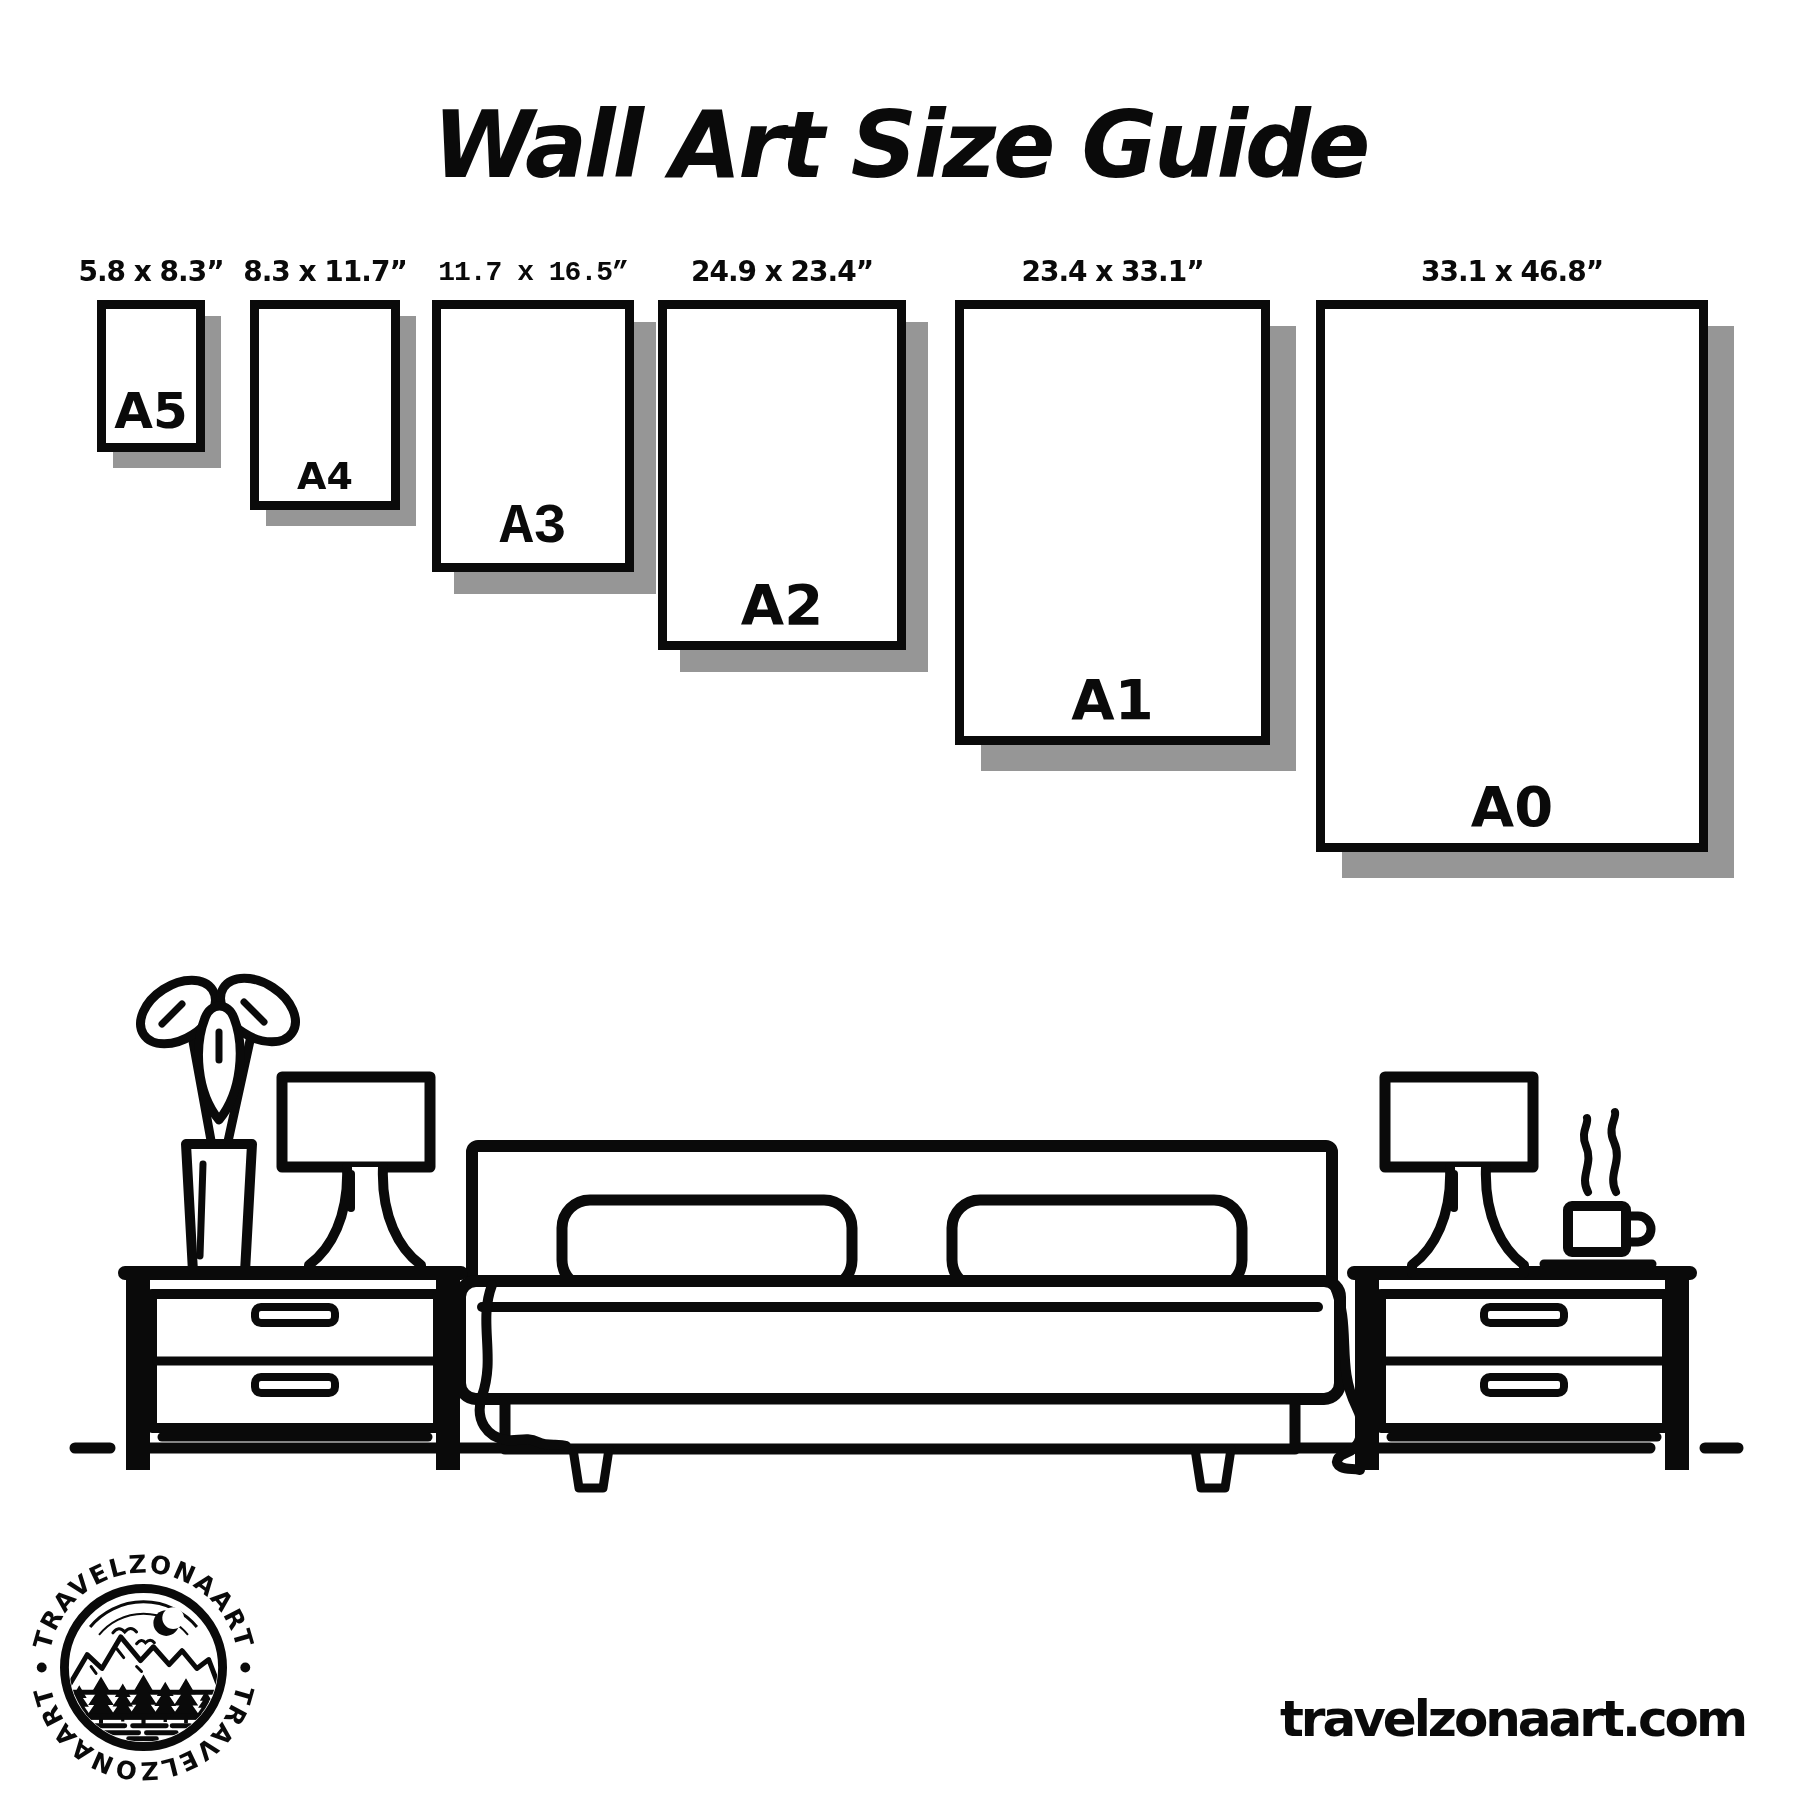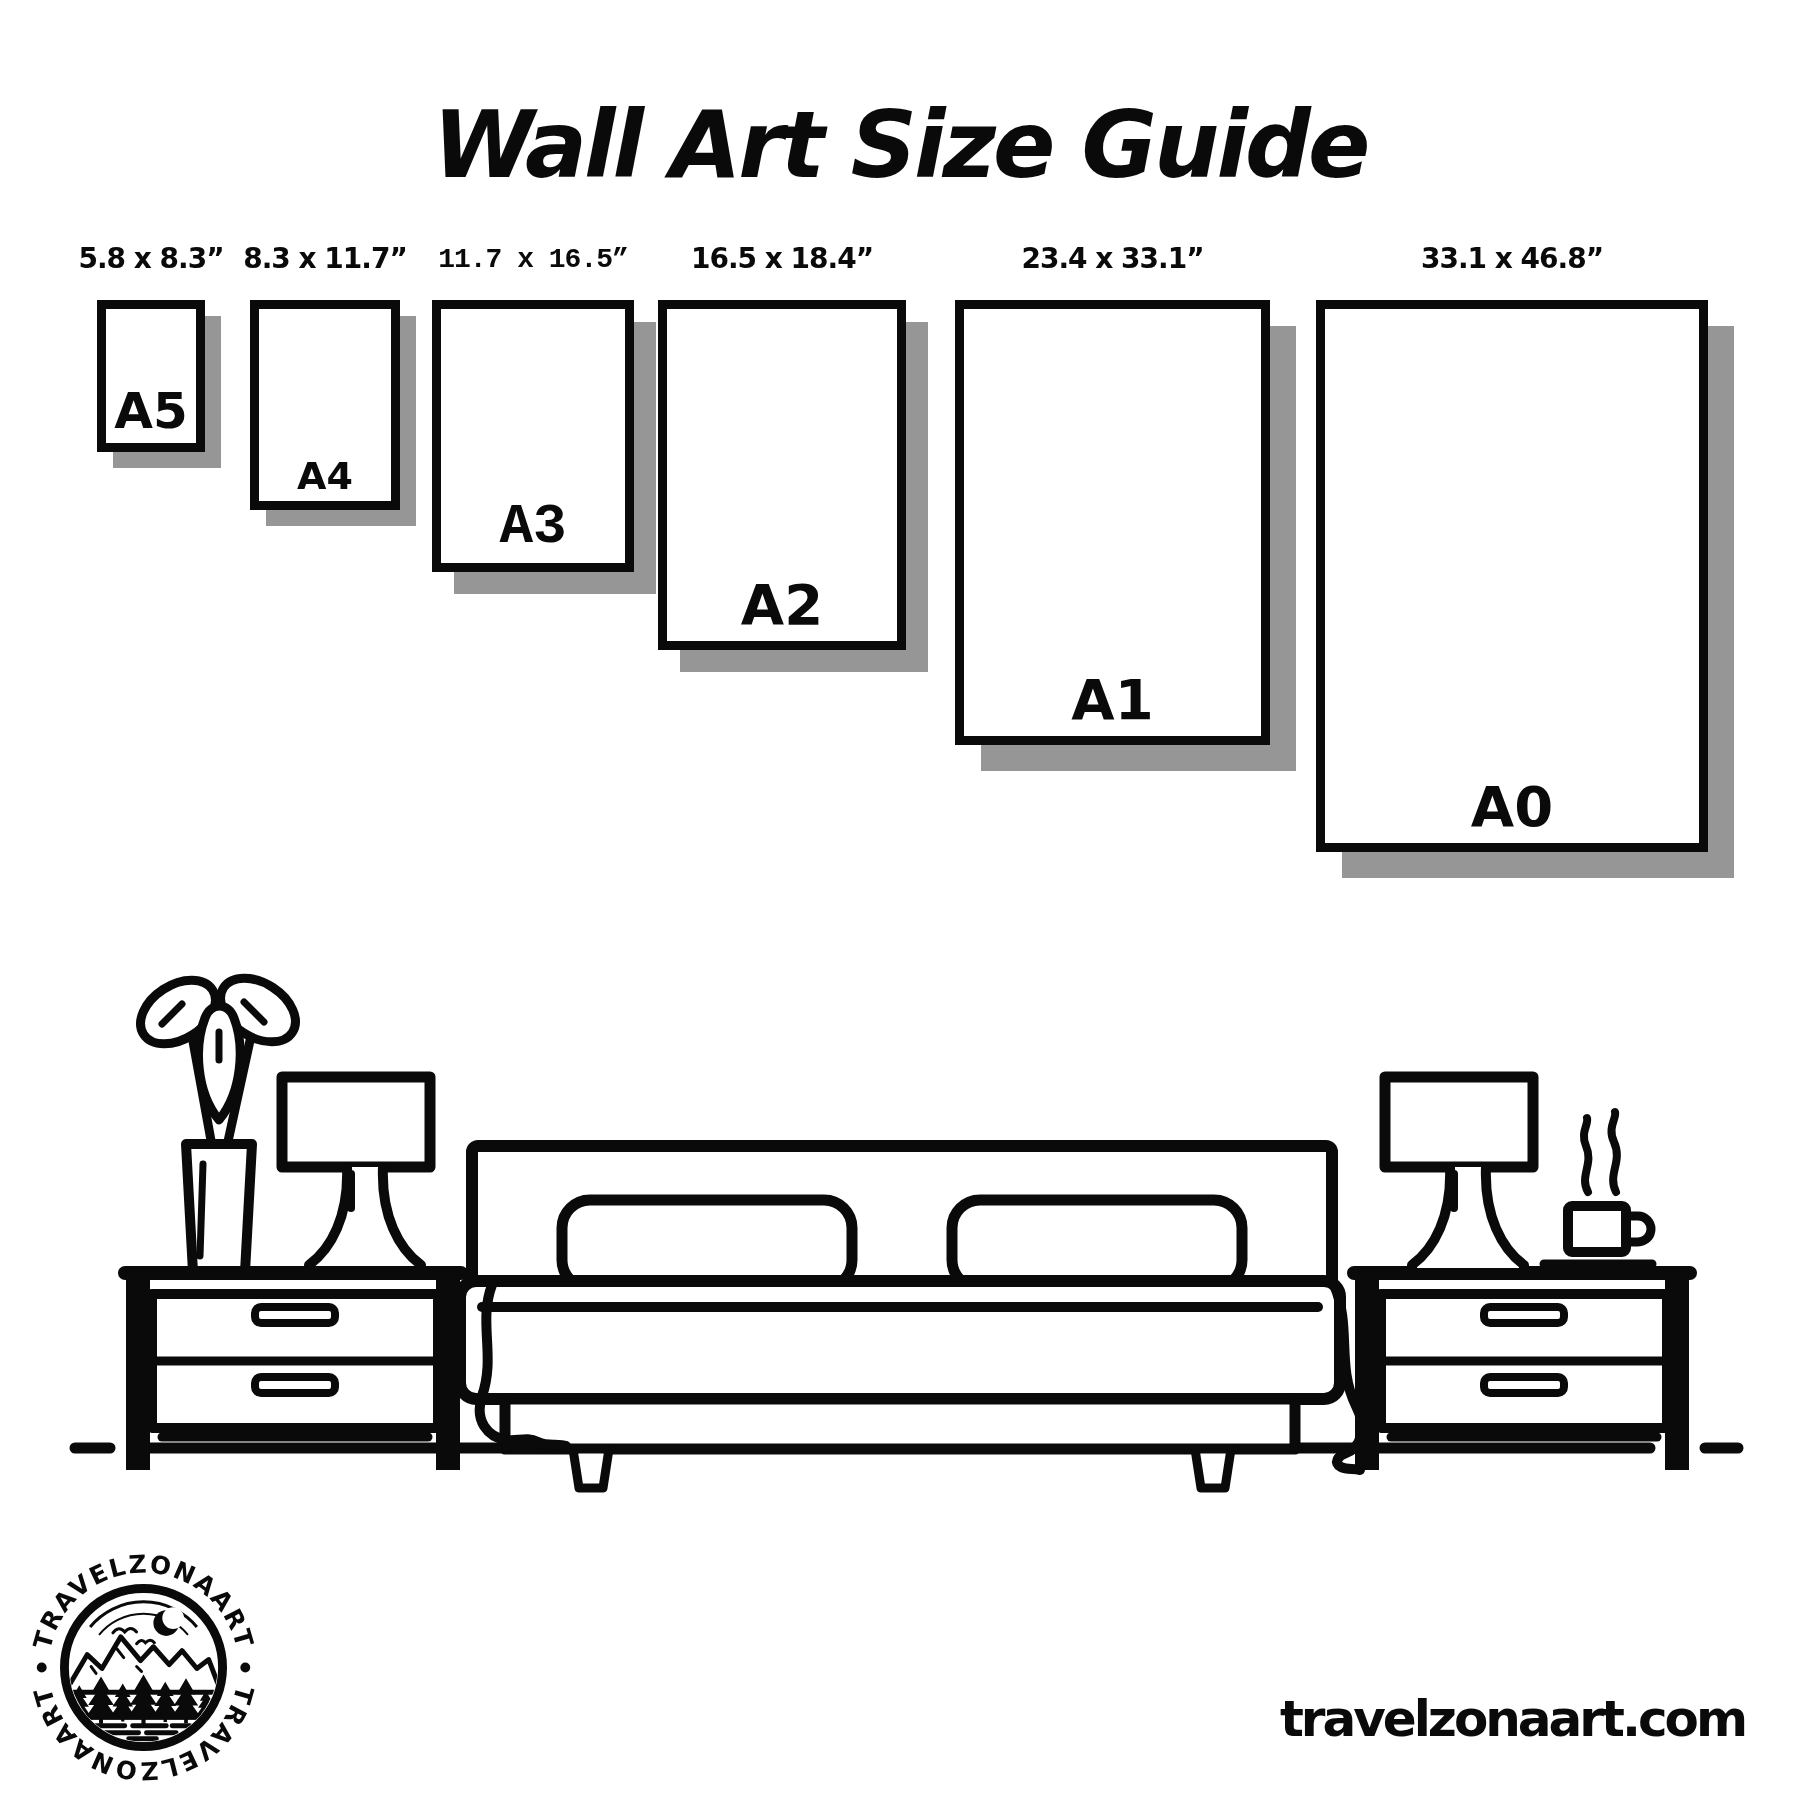--- a/index.html
+++ b/index.html
@@ -17,21 +17,21 @@
   .frame{position:absolute;top:300px;}
   .frame .shadow{position:absolute;background:#969696;z-index:1;width:100%;height:100%;}
   .frame .paper{
     position:absolute;z-index:2;left:0;top:0;width:100%;height:100%;
     background:#ffffff;border:9px solid #0a0a0a;box-sizing:border-box;
     display:flex;align-items:flex-end;justify-content:center;
   }
   .frame .size-letter{font-weight:bold;letter-spacing:0;transform:translateY(-6%);}
   .frame .dim-label{
     position:absolute;z-index:3;bottom:100%;left:50%;transform:translateX(-50%);
-    margin-bottom:25px;white-space:nowrap;
+    margin-bottom:12px;white-space:nowrap;
     font-size:28px;font-weight:bold;letter-spacing:-1px;
   }
   .frame-a5{left:97px;  width:108px;height:152px;}
   .frame-a4{left:250px; width:150px;height:210px;border-radius:12px;}
   .frame-a3{left:432px; width:202px;height:272px;font-family:Liberation Mono, monospace;}
   .frame-a2{left:658px; width:248px;height:350px;}
   .frame-a1{left:955px; width:315px;height:445px;}
   .frame-a0{left:1316px;width:392px;height:552px;}
   .frame-a5 .shadow,.frame-a4 .shadow{left:16px;top:16px;}
   .frame-a3 .shadow,.frame-a2 .shadow{left:22px;top:22px;}
@@ -72,21 +72,21 @@
   </div>
 </div>
 <div class="frame frame-a3">
   <div class="dim-label">11.7 x 16.5”</div>
   <div class="shadow"></div>
   <div class="paper">
     <span class="size-letter">A3</span>
   </div>
 </div>
 <div class="frame frame-a2">
-  <div class="dim-label">16.5 x 18.4”</div>
+  <div class="dim-label">24.9 x 23.4”</div>
   <div class="shadow"></div>
   <div class="paper">
     <span class="size-letter">A2</span>
   </div>
 </div>
 <div class="frame frame-a1">
   <div class="dim-label">23.4 x 33.1”</div>
   <div class="shadow"></div>
   <div class="paper">
     <span class="size-letter">A1</span>

